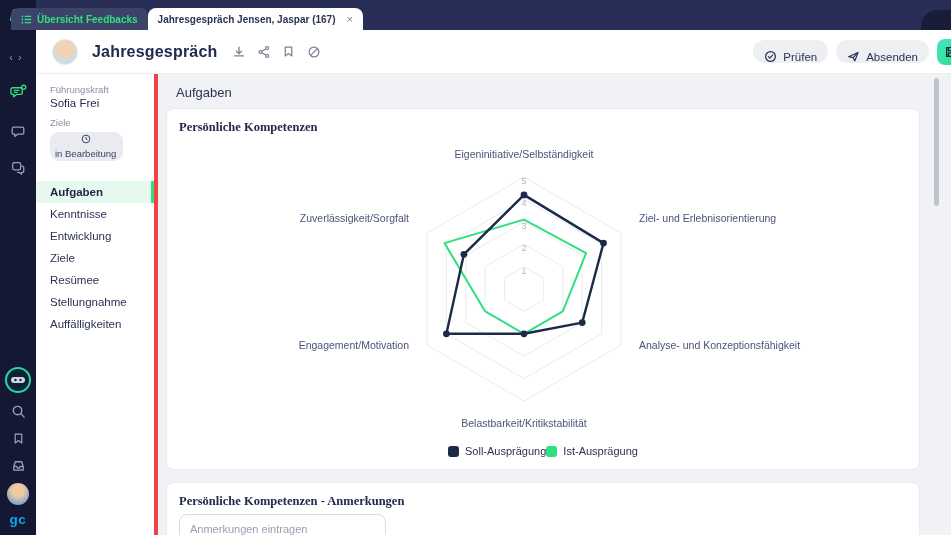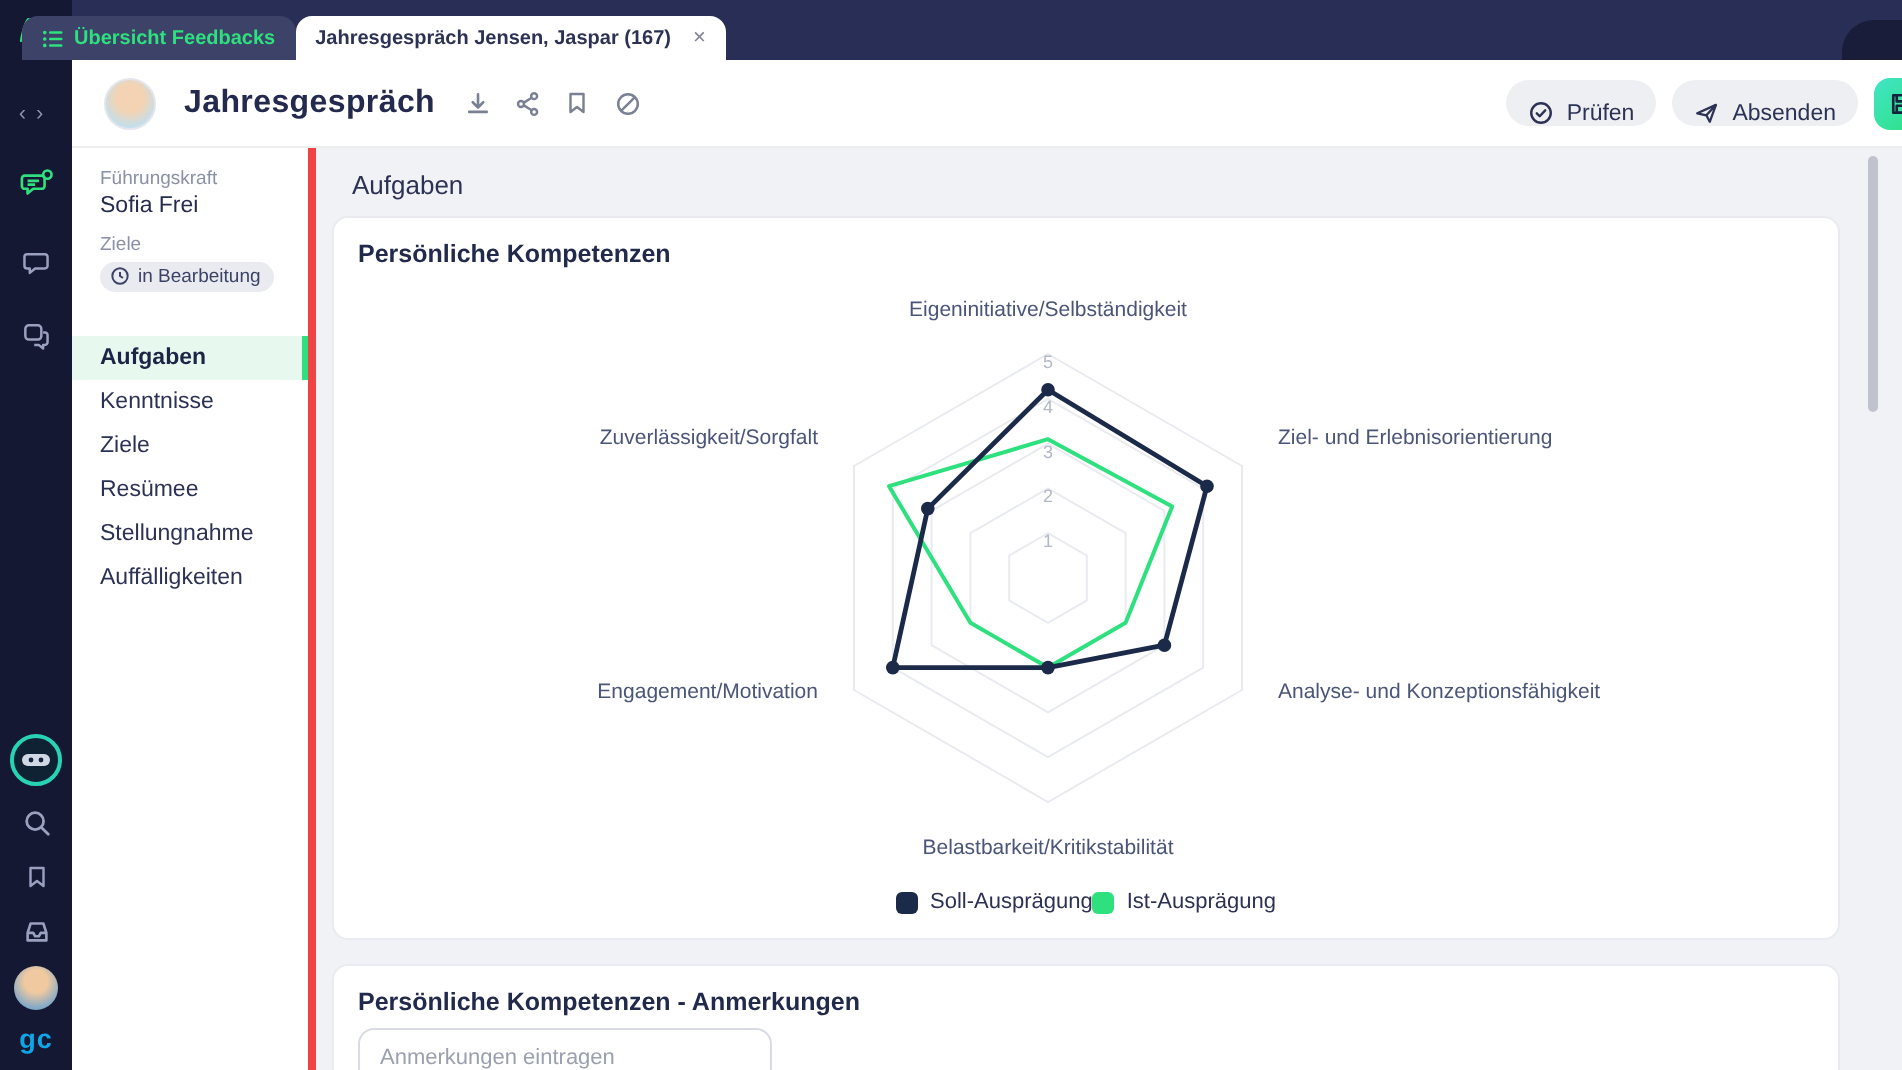--- a/index.html
+++ b/index.html
@@ -25,32 +25,32 @@
   .icon-btn { width:18px; height:18px; display:flex; align-items:center; justify-content:center; color:#7a8194; cursor:pointer; }
   .hdr-actions { margin-left:auto; display:flex; align-items:center; gap:8px; }
   .pill-btn { height:23px; display:flex; align-items:flex-end; gap:6px; padding:0 11px; background:#edeff2; border:none; border-radius:14px; font-family:"Liberation Sans",sans-serif; font-size:11.5px; color:#2b3254; cursor:pointer; }
   .save-btn { width:27px; height:26px; border:none; border-radius:8px; background:linear-gradient(135deg,#40e5c6,#2ee07e); display:flex; align-items:center; justify-content:center; cursor:pointer; }
 
   
   .sidecol { position:absolute; left:0; top:44px; width:122px; bottom:0; background:#fff; border-right:4px solid #ef4444; }
   .info { padding:10px 8px 0 14px; }
   .lbl { font-size:9.5px; color:#8a90a5; margin-bottom:2px; }
   .val { font-size:11.5px; color:#262c4e; margin-bottom:8px; }
-  .badge { display:inline-flex; align-items:center; gap:4px; background:#e9ebf1; border-radius:9px; padding:2px 7px 2px 5px; font-size:9.5px; color:#3c4466; }
+  .badge { display:inline-flex; align-items:center; gap:4px; background:#e9ebf1; border-radius:9px; padding:2px 7px 2px 5px; font-size:9.5px; color:#3c4466;flex-direction:column; }
   .nav { margin-top:20px; }
   .nav-item { height:22px; display:flex; align-items:center; padding-left:14px; font-size:11.5px; color:#2b3254; cursor:pointer; }
   .nav-item.active { background:#e7f8ef; border-right:3px solid #2ee07e; font-weight:bold; color:#1d2547; }
 
   
   .main { position:absolute; left:122px; top:44px; right:0; bottom:0; background:#f0f2f5; overflow:hidden; }
   .section-title { position:absolute; left:18px; top:11px; font-size:13px; color:#2b3254; }
   .card { position:absolute; left:8px; width:754px; background:#fff; border:1px solid #e9ebf0; border-radius:8px; }
   .card1 { top:34px; height:362px; }
   .card2 { top:408px; height:160px; }
-  .card-title { position:absolute; left:12px; top:11px; font-size:12.5px; font-weight:bold; color:#222a4c; }
+  .card-title { position:absolute; left:12px; top:11px; font-size:12.5px; font-weight:bold; color:#222a4c;font-family:Liberation Serif, serif; }
   .legend { position:absolute; left:0; right:0; top:336px; display:flex; justify-content:center; align-items:center; }
   .legend-item { display:flex; align-items:center; gap:6px; font-size:11px; color:#2b3254; }
   .swatch { width:11px; height:11px; border-radius:3px; display:inline-block; }
   .anno-input { position:absolute; left:12px; top:31px; width:207px; height:30px; border:1.5px solid #d8dbe4; border-radius:8px; padding:0 10px; font-family:"Liberation Sans",sans-serif; font-size:11px; color:#2b3254; background:#fff; outline:none; }
   .anno-input::placeholder { color:#9aa0b0; }
 
   
   .scroll-thumb { position:absolute; left:898px; top:48px; width:5px; height:128px; background:#bfc3ce; border-radius:3px; }
 
   
@@ -141,20 +141,21 @@
           <svg width="10" height="10" viewBox="0 0 12 12" fill="none" stroke="#3c4466" stroke-width="1.2">
               <circle cx="6" cy="6" r="4.6"></circle>
               <path d="M6 3.6V6l1.8 1.2"></path>
             </svg>
           <span>in Bearbeitung</span>
         </div>
       </div>
       <div class="nav">
         <div class="nav-item active">Aufgaben</div>
         <div class="nav-item">Kenntnisse</div>
+        <div class="nav-item">Entwicklung</div>
         <div class="nav-item">Ziele</div>
         <div class="nav-item">Resümee</div>
         <div class="nav-item">Stellungnahme</div>
         <div class="nav-item">Auffälligkeiten</div>
       </div>
     </div>
 
     <div class="main">
       <div class="section-title">Aufgaben</div>
 

